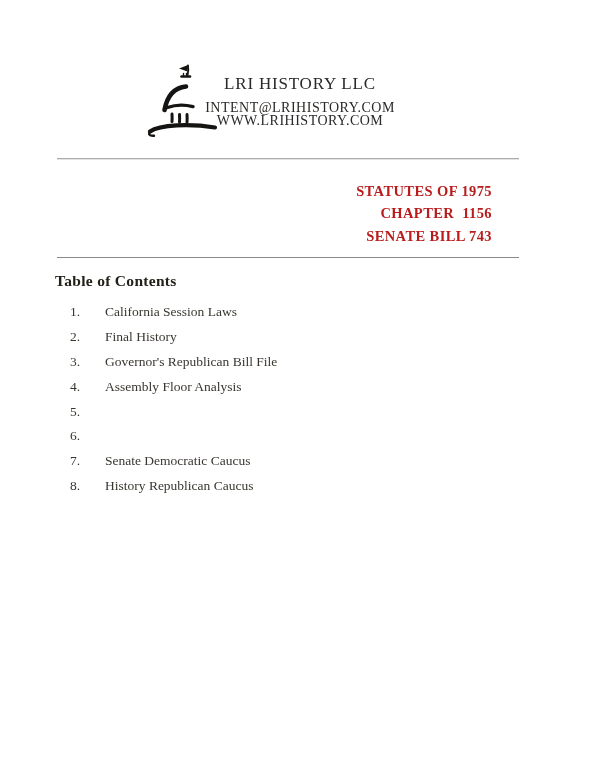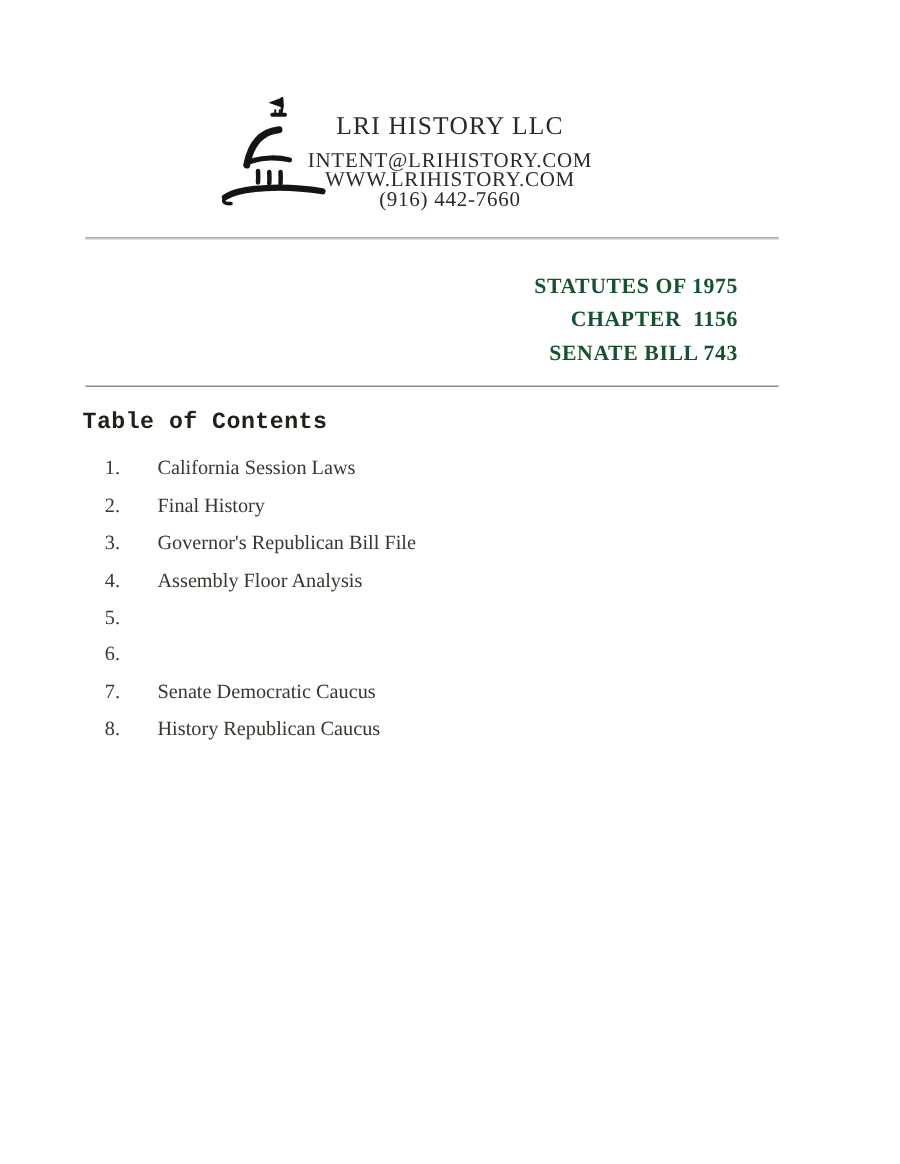--- a/index.html
+++ b/index.html
@@ -62,33 +62,32 @@
     position: absolute;
     top: 180px;
     right: 108px;
     text-align: right;
   }
   .case-line {
     font-size: 14.5px;
     font-weight: bold;
     line-height: 22.3px;
     letter-spacing: 0.4px;
-    color: #14532d;
+    color: #b91c1c;
     white-space: pre;
   }
 
   
   .toc-title {
     position: absolute;
     left: 55px; top: 272px;
     font-size: 15.5px;
     font-weight: bold;
     letter-spacing: 0.3px;
     color: #222019;
-    font-family: Liberation Mono, monospace;
   }
   .toc-list {
     position: absolute;
     left: 54px; top: 304px;
     list-style: none;
   }
   .toc-item {
     display: flex;
     height: 24.9px;
     align-items: flex-start;
@@ -128,21 +127,20 @@
 
       <path d="M8 70.5 C 18 63.5, 48 62.5, 73 66.5" stroke-width="4.2"></path>
       <path d="M8.5 70.5 c -2.5 2.5, -1.5 4.5, 3.5 4.2" stroke-width="2.4"></path>
     </svg>
 
     <div class="company-block">
       <div class="company-name">LRI HISTORY LLC</div>
       <div class="contact-lines">
         <div class="contact-line">INTENT@LRIHISTORY.COM</div>
         <div class="contact-line">WWW.LRIHISTORY.COM</div>
-        <div class="contact-line">(916) 442-7660</div>
       </div>
     </div>
   </div>
 
   <div class="rule-1"></div>
   <div class="rule-2"></div>
 
   <div class="case-header">
     <div class="case-line">STATUTES OF 1975</div>
     <div class="case-line">CHAPTER  1156</div>

